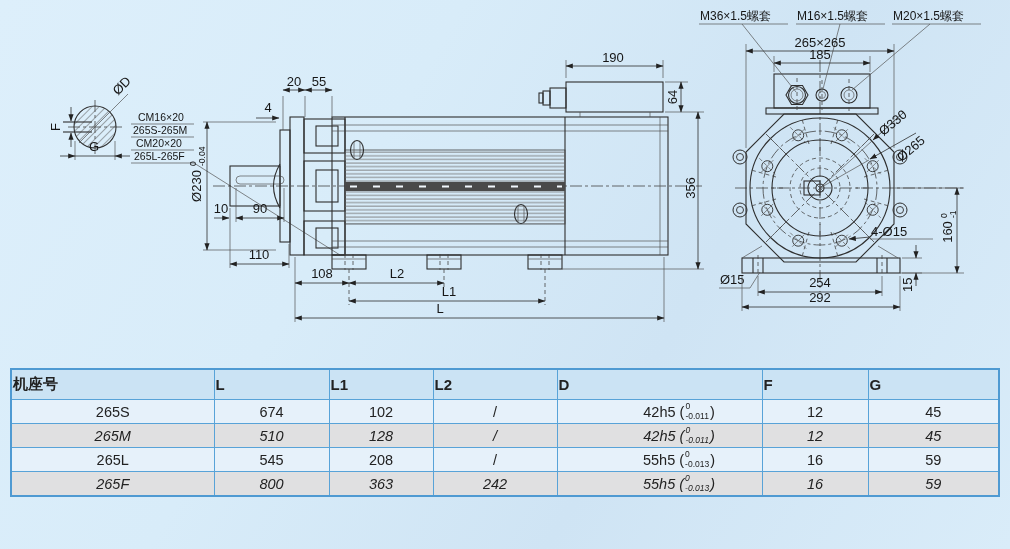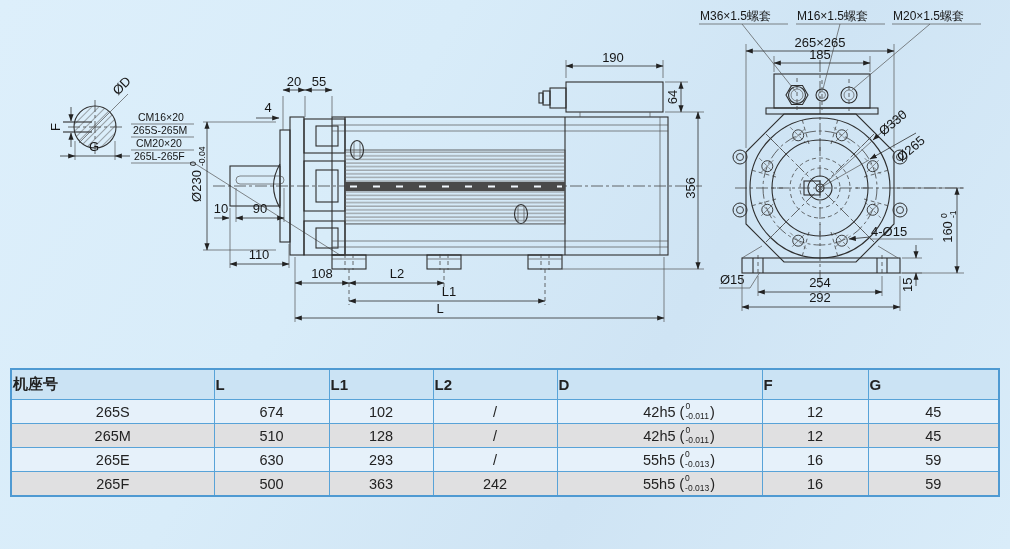--- a/index.html
+++ b/index.html
@@ -17,21 +17,21 @@
   .cn{font-size:12px}
   .nt{font-size:10.5px}
   
   .dim-table{position:absolute;left:10px;top:368px;width:988px;border-collapse:collapse;
     table-layout:fixed;color:#222;border:2px solid #4f9ad2;}
   .dim-table th{height:27px;font-size:15px;font-weight:bold;background:#cbe3f4;
     border:1px solid #58a3d8;text-align:left;}
   .dim-table td{height:21px;font-size:14.5px;border:1px solid #58a3d8;text-align:center;
     vertical-align:middle;}
   tr.row-a td{background:#e6f1fa;}
-  tr.row-b td{background:#e0e0e1;}
+  tr.row-b td{background:#e0e0e1;font-style:italic;}
   .dwrap{display:inline-flex;align-items:center;margin-left:40px;}
   .par{margin:0 1px;}
   .gap{margin-left:4px;}
   .tol{display:inline-flex;flex-direction:column;justify-content:center;
     font-size:8.5px;line-height:1.15;text-align:left;}
 </style>
 </head>
 <body>
 
 <div class="stage">
@@ -425,39 +425,39 @@
               <span class="tol">
                 <span>0</span>
                 <span>-0.011</span>
               </span>
               <span class="par">)</span>
             </span></td>
       <td>12</td>
       <td>45</td>
     </tr>
     <tr class="row-a">
-      <td>265E</td>
-      <td>630</td>
-      <td>293</td>
+      <td>265L</td>
+      <td>545</td>
+      <td>208</td>
       <td>/</td>
       <td><span class="dwrap">
               <span>55h5</span>
               <span class="par gap">(</span>
               <span class="tol">
                 <span>0</span>
                 <span>-0.013</span>
               </span>
               <span class="par">)</span>
             </span></td>
       <td>16</td>
       <td>59</td>
     </tr>
     <tr class="row-b">
       <td>265F</td>
-      <td>500</td>
+      <td>800</td>
       <td>363</td>
       <td>242</td>
       <td><span class="dwrap">
               <span>55h5</span>
               <span class="par gap">(</span>
               <span class="tol">
                 <span>0</span>
                 <span>-0.013</span>
               </span>
               <span class="par">)</span>

